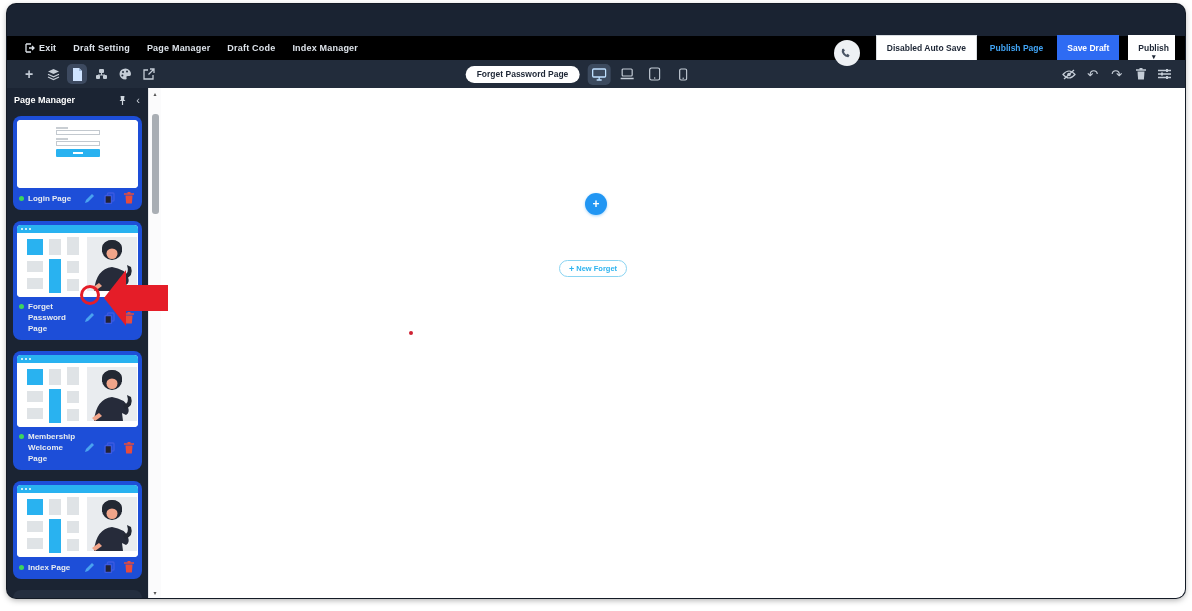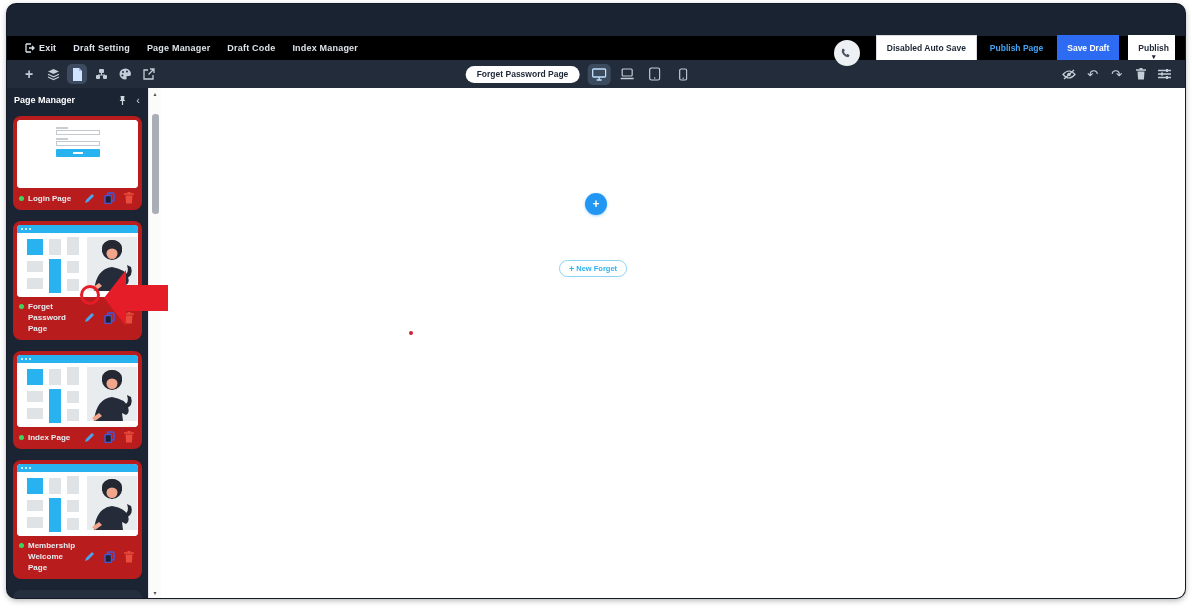--- a/index.html
+++ b/index.html
@@ -43,21 +43,21 @@
   .uglyph { font-size:13px; line-height:1; color:#c4ccd6; }
 
   
   .content { flex:1; display:flex; min-height:0; }
   .sidebar { width:141px; background:#1b2433; display:flex; flex-direction:column; flex:0 0 auto; }
   .sb-head { height:24px; display:flex; align-items:center; padding:0 8px 0 7px; flex:0 0 auto; }
   .sb-title { color:#fff; font-size:9px; font-weight:700; flex:1; }
   .sb-head .hicon { color:#cfd6de; margin-left:9px; cursor:pointer; display:flex; }
   .collapse { color:#cfd6de; font-size:11px; line-height:1; }
   .cards { flex:1; overflow:hidden; padding:4px 6px 0; }
-  .card { background:#b91c1c; border-radius:8px; padding:4px; margin-bottom:11px; position:relative; }
+  .card { background:#1d4ed8; border-radius:8px; padding:4px; margin-bottom:11px; position:relative; }
   .thumb { background:#fff; border-radius:4px; overflow:hidden; position:relative; }
   .thumb-bar { height:8px; background:#29b2f0; display:flex; align-items:center; padding-left:4px; gap:2px; }
   .dot2 { width:2px; height:2px; border-radius:50%; background:#fff; }
   .thumb-body { position:relative; height:64px; background:#fff; }
   .blk { position:absolute; background:#dfe3e6; }
   .blk.blue { background:#29b2f0; }
   .photo { position:absolute; left:70px; top:4px; width:50px; height:54px; }
   .label-row { display:flex; align-items:center; margin-top:4px; padding:0 2px 2px; }
   .pg-label { flex:1; color:#e8ecf0; font-size:8px; font-weight:600; line-height:11px; display:flex; gap:4px; }
   .pg-label .txt { max-width:54px; }
@@ -418,21 +418,21 @@
                     <path d="M7,54 q2,-22 18,-24 q13,2 16,10 q2,6 -2,8 l-4,-2 1,8 Z" fill="#262b3a"></path>
                     <path d="M38,42 q9,-3 6,-12 l-4,-2 q3,9 -4,10 Z" fill="#232833"></path>
                     <path d="M12,46 l-7,5 3,3 7,-5 Z" fill="#f1a58a"></path>
                   </svg>
                 </div>
             </div>
           </div>
           <div class="label-row">
             <span class="pg-label">
                 <span class="status-dot"></span>
-                <span class="txt">Index Page</span>
+                <span class="txt">Membership Welcome Page</span>
               </span>
             <span class="acts">
               <span class="act">
                   <span>
                     <svg width="11" height="11" viewBox="0 0 11 11">
                       <path d="M1,10 l1,-3 6,-6 2,2 -6,6 Z" fill="#4aa3f0"></path>
                     </svg>
                   </span>
                 </span>
               <span class="act">
@@ -480,21 +480,21 @@
                     <path d="M7,54 q2,-22 18,-24 q13,2 16,10 q2,6 -2,8 l-4,-2 1,8 Z" fill="#262b3a"></path>
                     <path d="M38,42 q9,-3 6,-12 l-4,-2 q3,9 -4,10 Z" fill="#232833"></path>
                     <path d="M12,46 l-7,5 3,3 7,-5 Z" fill="#f1a58a"></path>
                   </svg>
                 </div>
             </div>
           </div>
           <div class="label-row">
             <span class="pg-label">
                 <span class="status-dot"></span>
-                <span class="txt">Membership Welcome Page</span>
+                <span class="txt">Index Page</span>
               </span>
             <span class="acts">
               <span class="act">
                   <span>
                     <svg width="11" height="11" viewBox="0 0 11 11">
                       <path d="M1,10 l1,-3 6,-6 2,2 -6,6 Z" fill="#4aa3f0"></path>
                     </svg>
                   </span>
                 </span>
               <span class="act">

